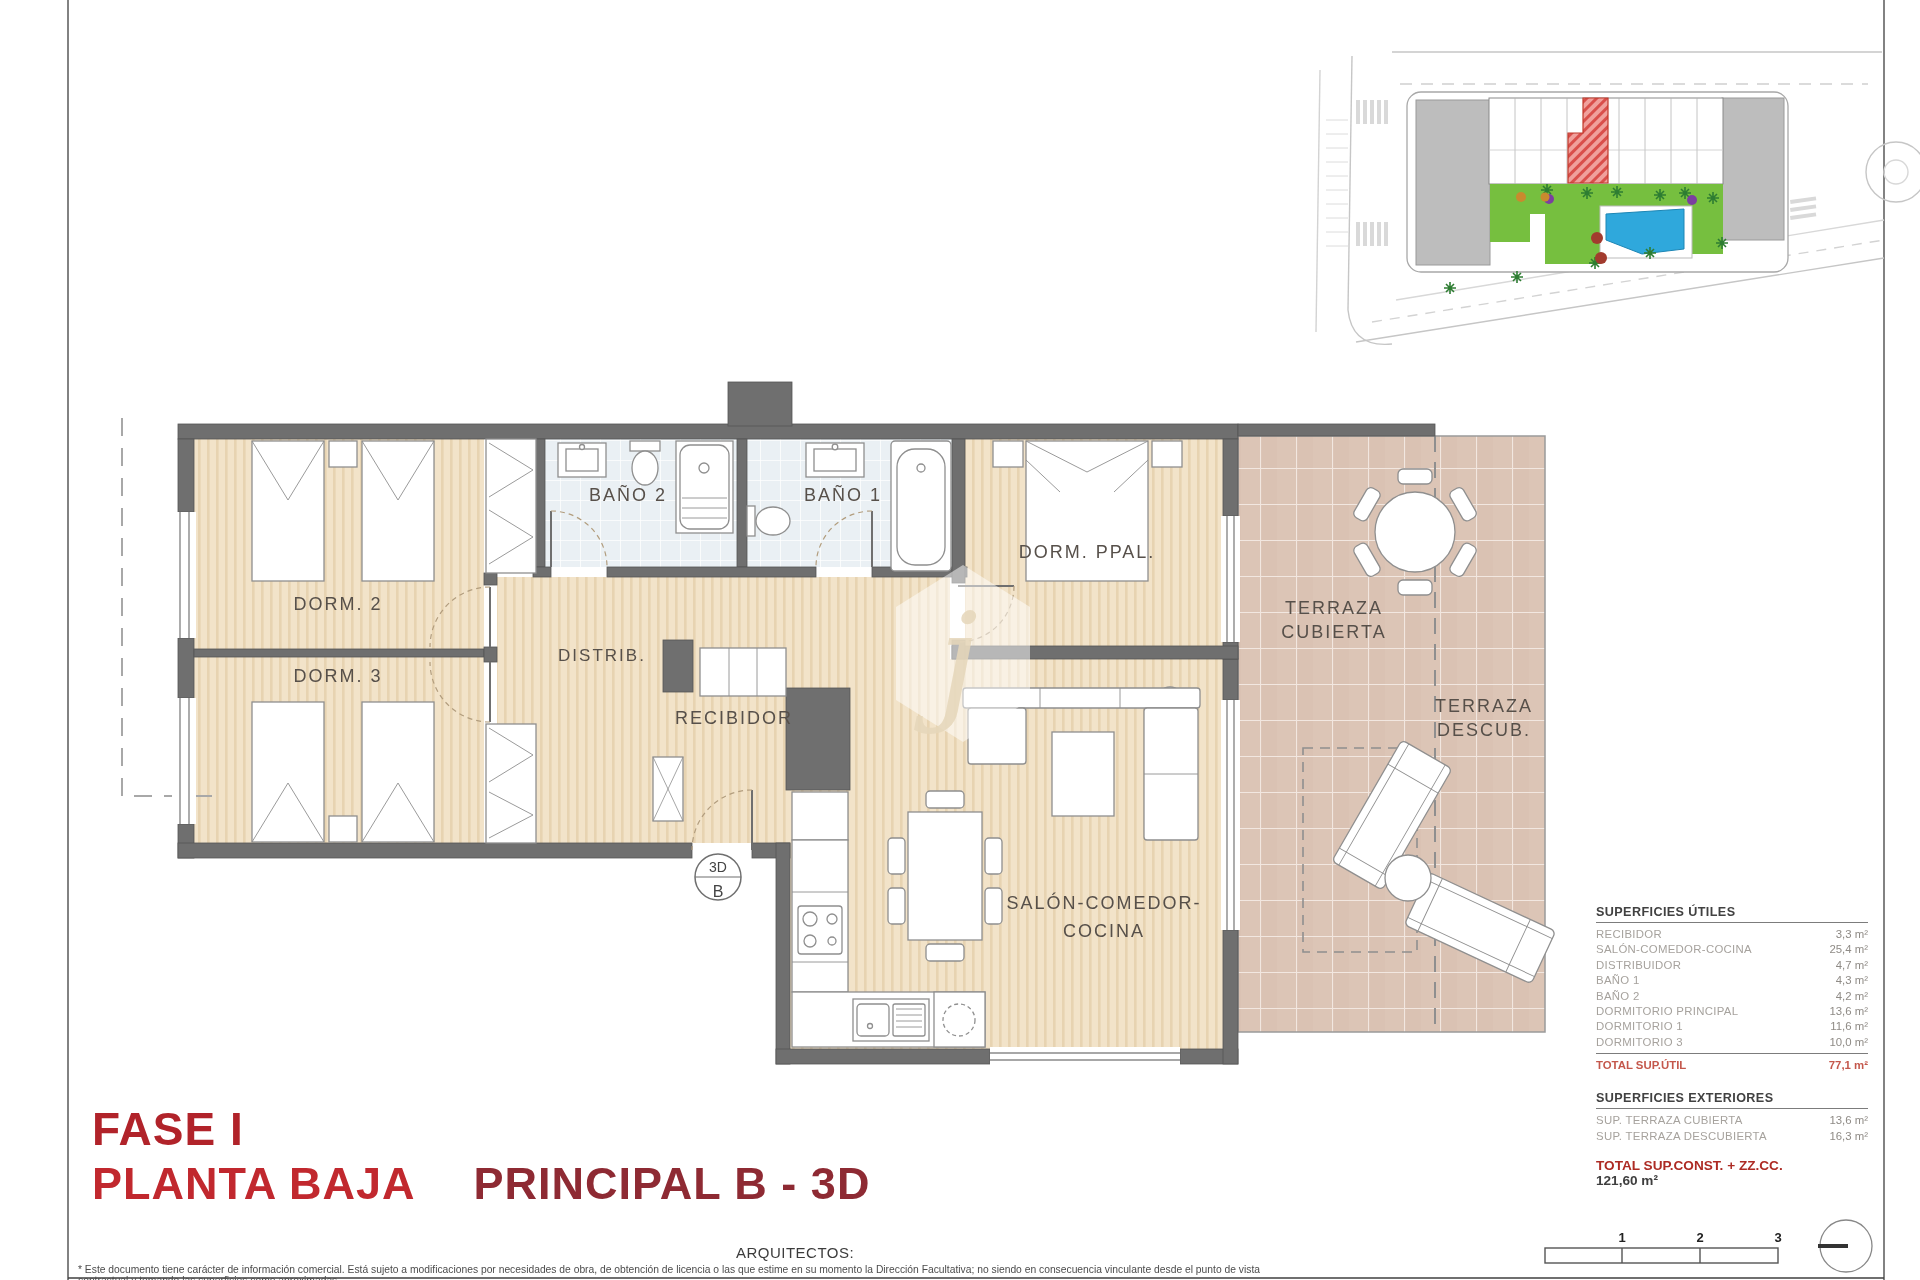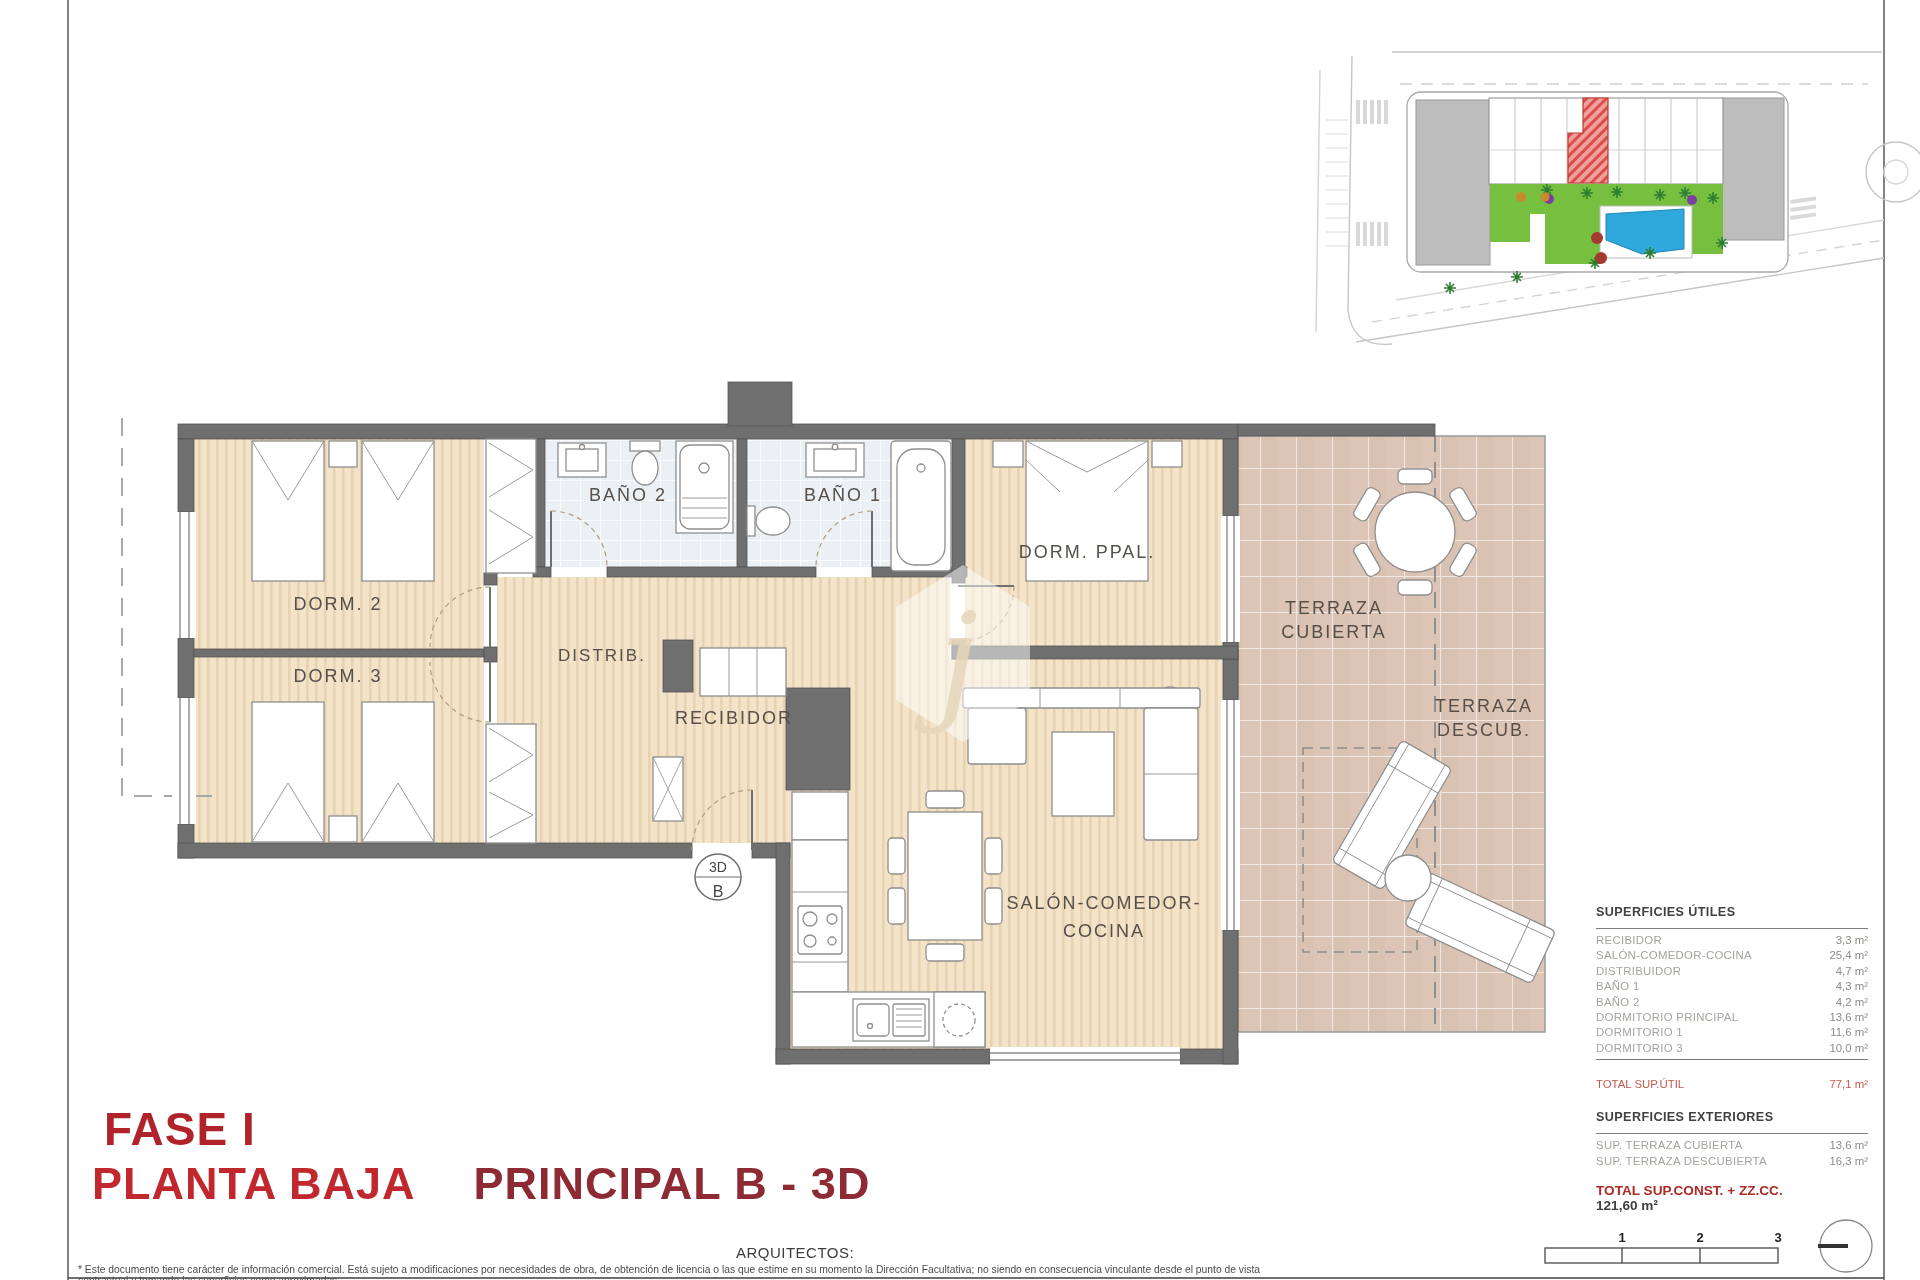--- a/index.html
+++ b/index.html
@@ -1,33 +1,33 @@
 <!DOCTYPE html>
 <html><head>
 <meta charset="utf-8">
 <style>
   html,body{margin:0;padding:0;background:#ffffff;}
   body{font-family:"Liberation Sans", sans-serif;}
   .sheet{position:relative;width:1920px;height:1280px;background:#fff;overflow:hidden;}
   .layer{position:absolute;left:0;top:0;}
   
-  .title-phase{position:absolute;left:92px;top:1102px;font-size:46px;font-weight:700;color:#b1232a;letter-spacing:1px;margin-left:12px;}
+  .title-phase{position:absolute;left:92px;top:1102px;font-size:46px;font-weight:700;color:#b1232a;letter-spacing:1px;}
   .title-line2{position:absolute;left:92px;top:1158px;font-size:45px;font-weight:700;letter-spacing:1px;white-space:nowrap;}
   .title-floor{color:#c1282e;}
   .title-unit{color:#8e2a33;margin-left:58px;}
   .subtitle{position:absolute;left:92px;top:1221px;font-size:18px;color:#a5a5a5;letter-spacing:2.4px;white-space:nowrap;}
   .architects{position:absolute;left:645px;top:1244px;width:300px;text-align:center;font-size:15px;color:#3c3c3c;letter-spacing:.5px;}
   .disclaimer{position:absolute;left:78px;top:1264px;width:1230px;font-size:10.3px;color:#4c4c4c;}
   
   .tables{position:absolute;left:1596px;top:905px;width:272px;font-size:11.4px;color:#8f8b86;}
-  .tbl-title{font-size:12.6px;font-weight:700;color:#414141;letter-spacing:.4px;padding-bottom:9px;border-bottom:1.4px solid #7c7c7c;margin-bottom:4px;}
+  .tbl-title{font-size:12.6px;font-weight:700;color:#414141;letter-spacing:.4px;padding-bottom:3px;border-bottom:1.4px solid #7c7c7c;margin-bottom:4px;}
   .tbl-row{display:flex;justify-content:space-between;line-height:15.4px;}
   .tbl-row .lbl{color:#a6a29d;letter-spacing:.3px;}
   .tbl-row .val{color:#8f8b86;}
-  .tbl-total{display:flex;justify-content:space-between;border-top:1.4px solid #7c7c7c;margin-top:3px;padding-top:16px;font-weight:400;color:#c4584c;line-height:16px;}
+  .tbl-total{display:flex;justify-content:space-between;border-top:1.4px solid #7c7c7c;margin-top:3px;padding-top:3px;font-weight:700;color:#c4584c;line-height:16px;}
   .tbl-total .val{color:#c4584c;}
   .tbl-gap{height:18px;}
   .tbl-grand{display:flex;justify-content:space-between;margin-top:14px;font-size:13.6px;font-weight:700;color:#ad2b24;flex-direction:column;}
   .tbl-grand .val{color:#3f3f3f;}
 </style>
 </head>
 <body>
 
 <div class="sheet">
 

